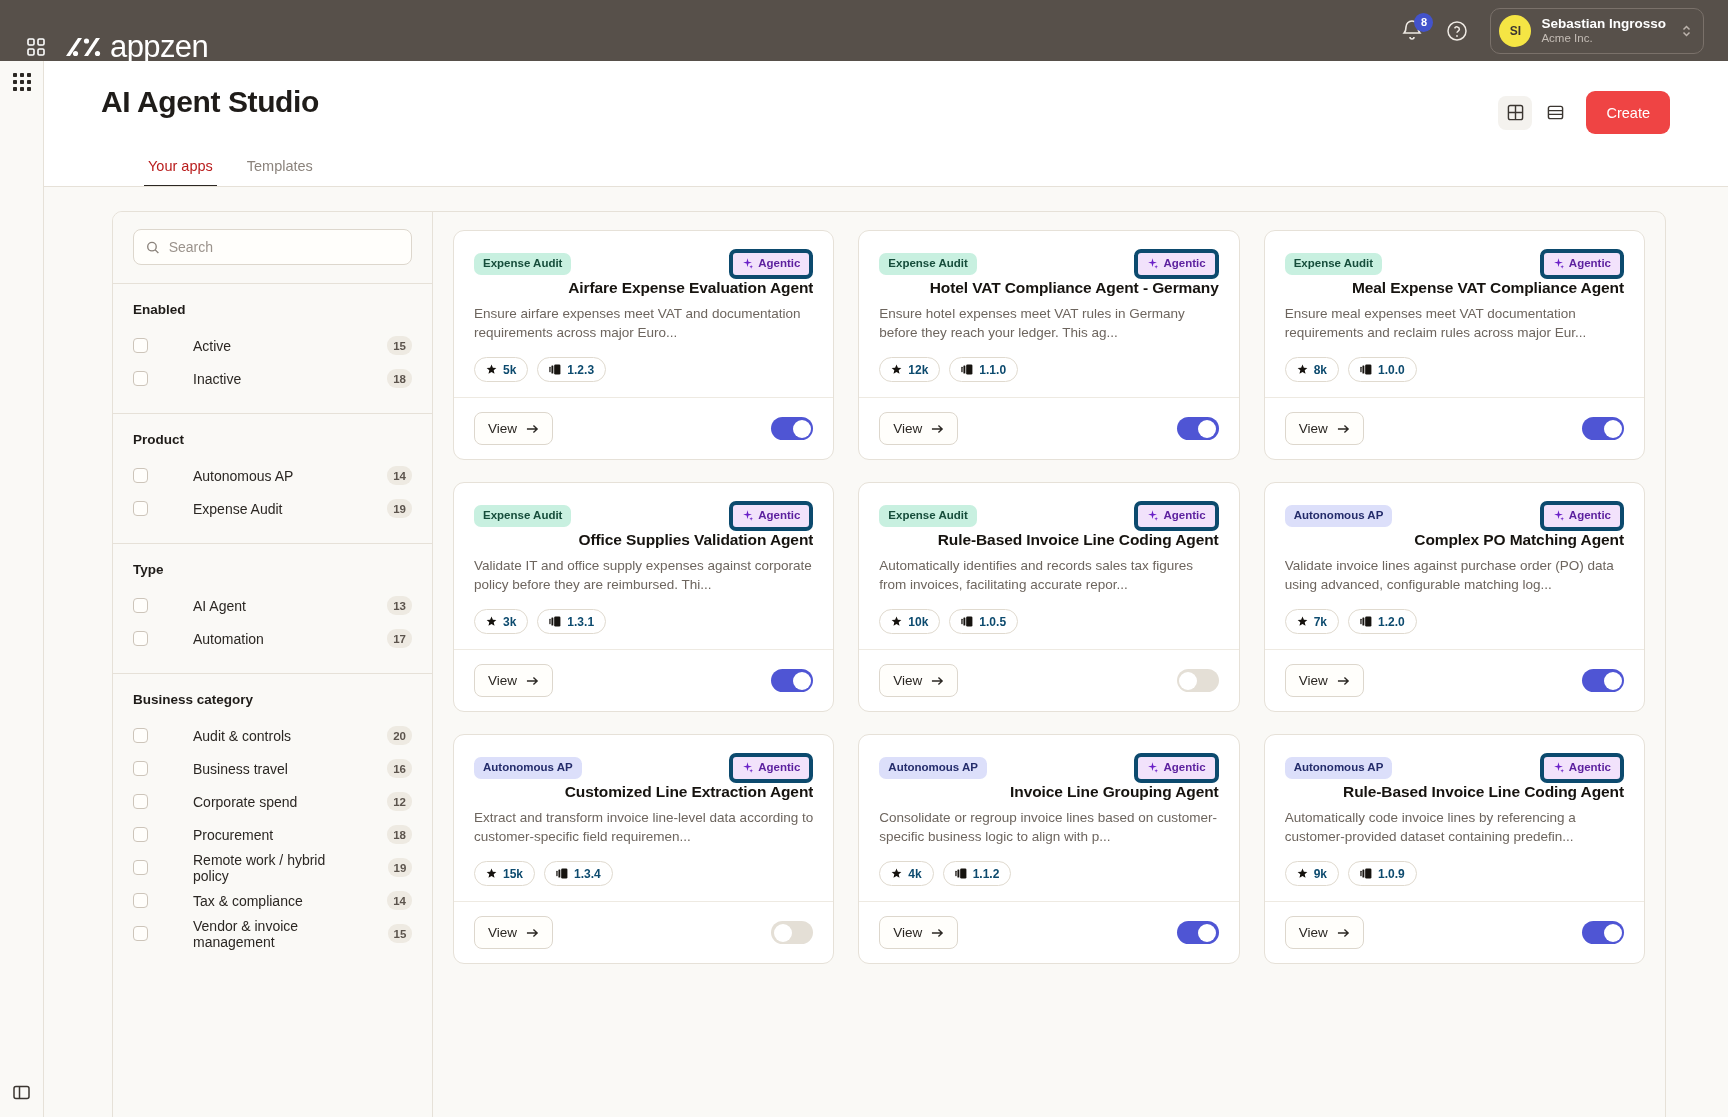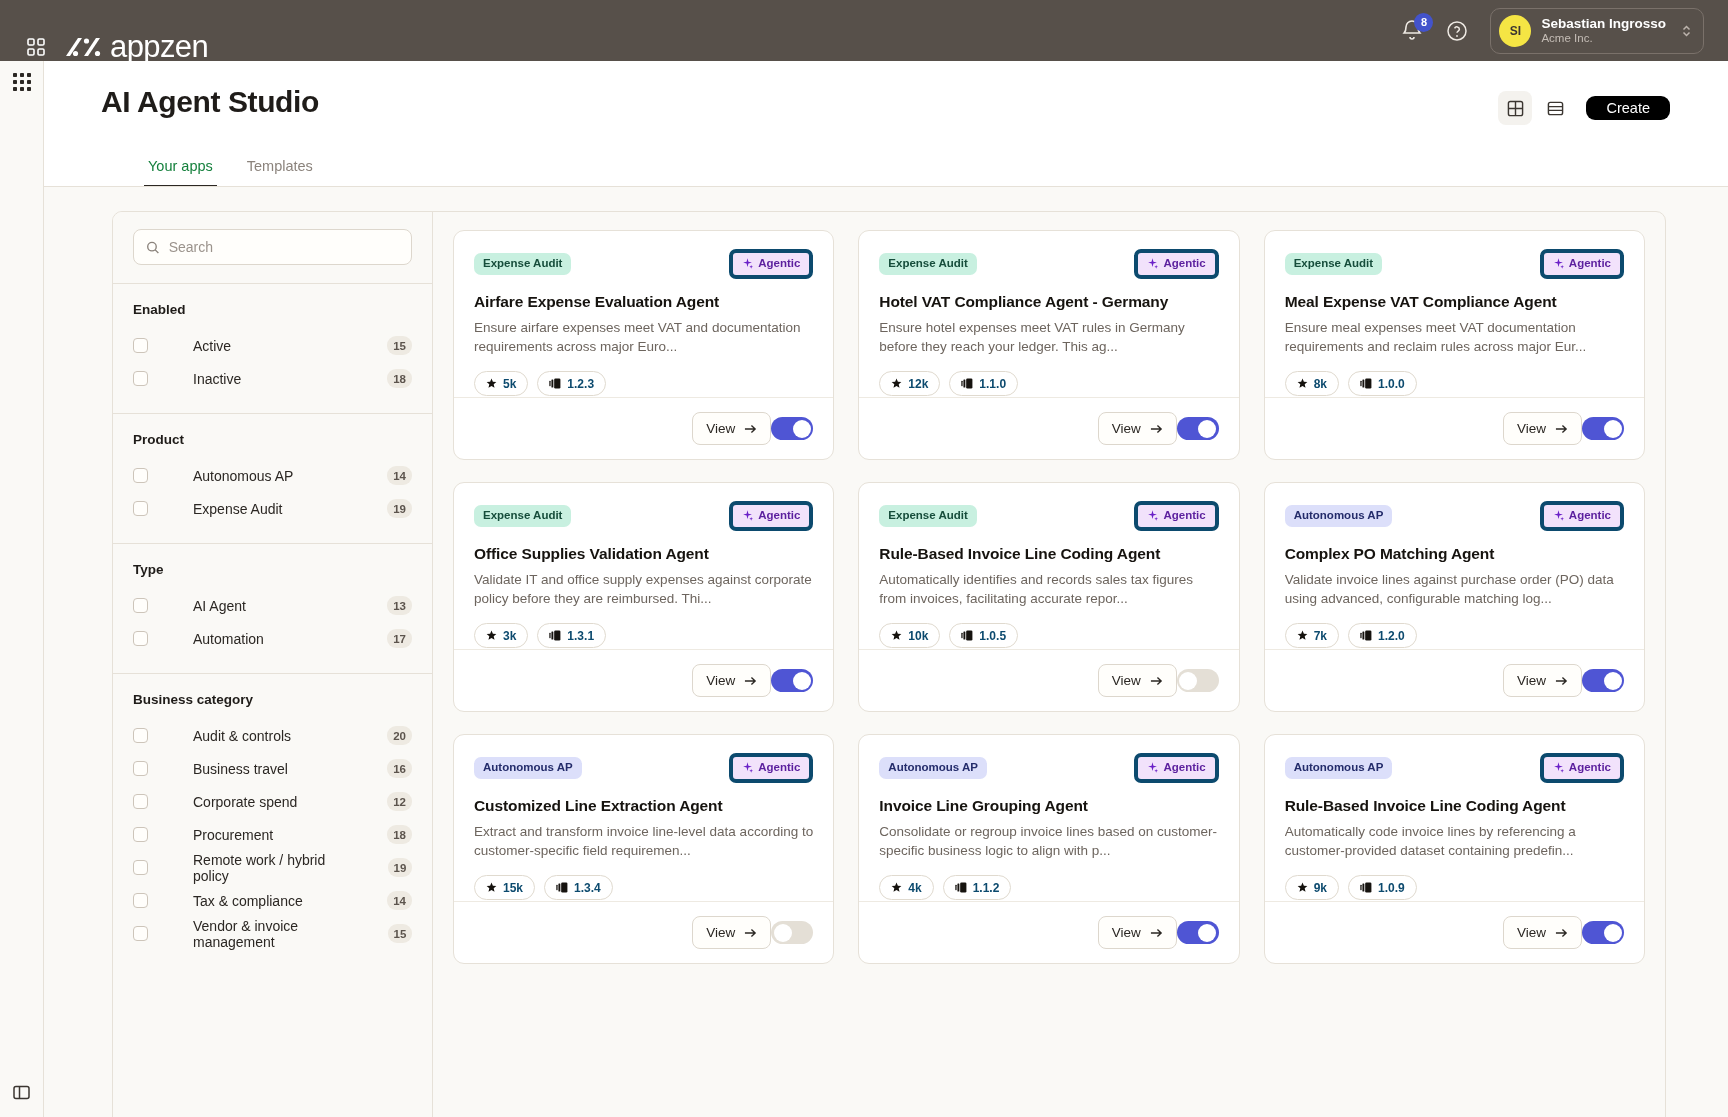--- a/index.html
+++ b/index.html
@@ -81,37 +81,37 @@
     position: absolute; right: 58px; top: 30px;
     display: flex; align-items: center; gap: 6px;
   }
   .view-toggle-btn {
     width: 34px; height: 34px; border-radius: 8px;
     display: flex; align-items: center; justify-content: center;
     cursor: pointer; background: transparent; border: none;
   }
   .view-toggle-btn.active { background: #f4f2ee; }
   .create-btn {
-    margin-left: 8px; background: #000000; color: #fff;
+    margin-left: 8px; background: #ef4444; color: #fff;
     border: none; border-radius: 9px;
-    height: 24px; padding: 0 20px;
+    height: 43px; padding: 0 20px;
     font-size: 14.5px; font-family: inherit; cursor: pointer;
   }
   .tabs {
     position: absolute; left: 100px; bottom: 0;
     display: flex; gap: 26px; align-items: flex-end;
   }
   .tab {
     font-size: 14.5px; padding: 0 4px 11px 4px;
     color: #8b837c; cursor: pointer;
     border-bottom: 2px solid transparent; background: none;
     border-left: none; border-right: none; border-top: none;
     font-family: inherit;
   }
-  .tab.active { color: #15803d; border-bottom-color: #2b2723; font-weight: 400; }
+  .tab.active { color: #b91c1c; border-bottom-color: #2b2723; font-weight: 400; }
   .header-rule {
     position: absolute; top: 186px; left: 44px;
     width: 1684px; height: 1px; background: #e6e1d8;
   }
 
   
   .body-area {
     position: absolute; top: 187px; left: 44px;
     width: 1684px; height: 930px;
     background: #faf9f6;
@@ -184,40 +184,40 @@
   }
   .pill-expense { background: #c8f0e0; color: #164d3b; }
   .pill-ap      { background: #dcdffa; color: #242c6b; }
   .pill-agentic {
     background: #f2e2fb; color: #5b1f9e;
     border: 4px solid #0c4a6e;
     display: flex; align-items: center; gap: 5px;
   }
   .card-title {
     font-size: 15.5px; font-weight: 700; color: #16130f;
-    margin-top: 14px; letter-spacing: -0.1px;
-    white-space: nowrap; overflow: hidden; text-overflow: ellipsis;
+    letter-spacing: -0.1px;
+    white-space: nowrap; overflow: hidden; text-overflow: ellipsis; text-align: right;
   }
   .card-desc {
     font-size: 13.5px; color: #6d655e; line-height: 1.42;
     margin-top: 7px;
     display: -webkit-box; -webkit-line-clamp: 2; -webkit-box-orient: vertical;
     overflow: hidden;
   }
   .card-stats { display: flex; gap: 9px; margin-top: 15px; }
   .stat {
     display: flex; align-items: center; gap: 6px;
     border: 1px solid #e0dacf; border-radius: 14px;
     height: 25px; padding: 0 11px;
     font-size: 12px; font-weight: 700; color: #0c4a6e;
   }
   .card-foot {
     border-top: 1px solid #eeeae2;
     height: 62px; padding: 0 20px;
-    display: flex; align-items: center; justify-content: flex-end;
+    display: flex; align-items: center; justify-content: space-between;
   }
   .view-btn {
     display: flex; align-items: center; gap: 9px;
     border: 1px solid #ddd7cd; border-radius: 8px;
     background: #fffefb; height: 33px; padding: 0 13px;
     font-size: 13.5px; color: #2b2723; cursor: pointer;
     font-family: inherit;
   }
   .toggle {
     width: 42px; height: 23px; border-radius: 12px;

